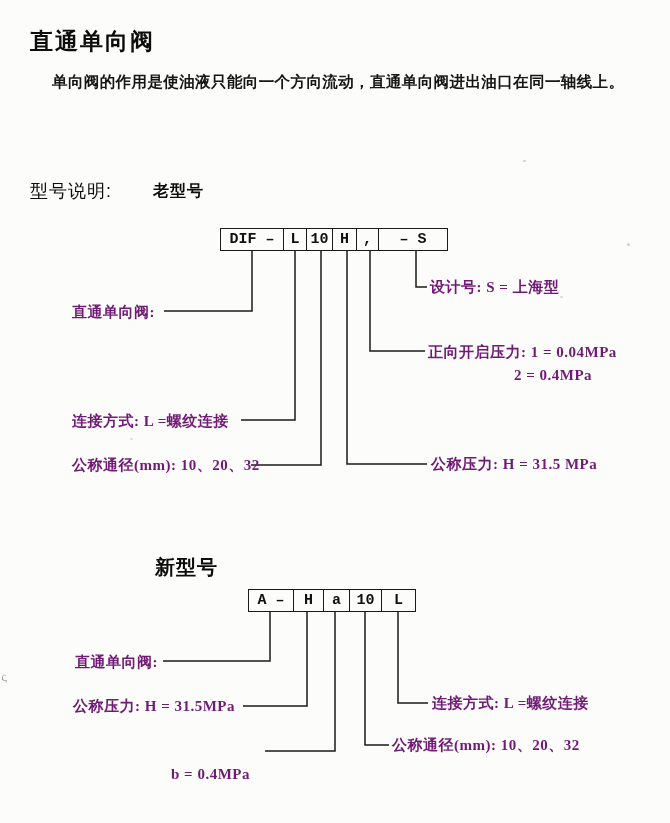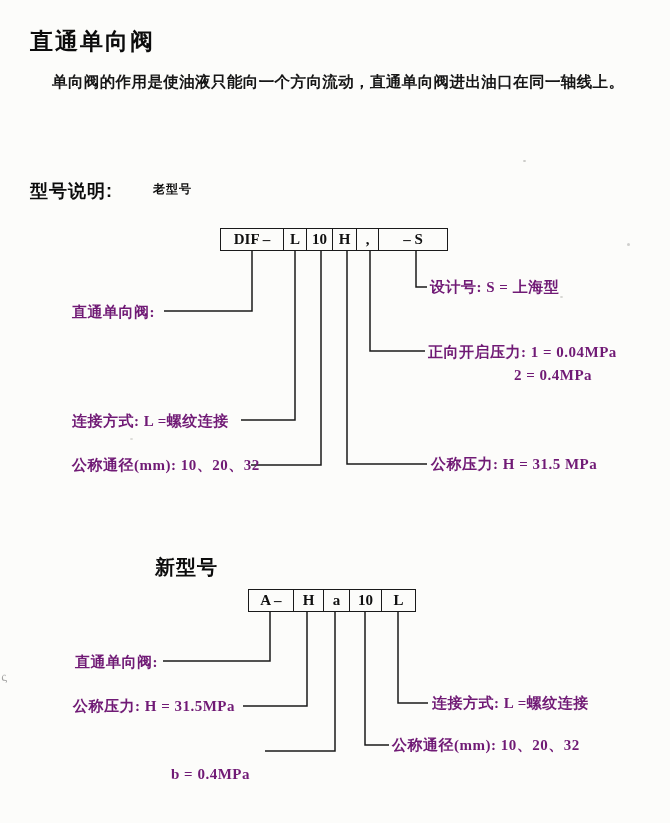--- a/index.html
+++ b/index.html
@@ -22,40 +22,40 @@
     font-weight:bold;font-size:23px;letter-spacing:2px;color:#0c0c0c;
   }
   .intro{
     left:52px;top:72px;width:600px;
     font-size:15.5px;font-weight:bold;letter-spacing:0.4px;color:#161616;
     white-space:normal;
   }
   .sec-heading{
     left:30px;top:179px;
     font-family:"Liberation Sans","DejaVu Sans",sans-serif;
-    font-weight:bold;font-size:18px;letter-spacing:1px;color:#0c0c0c;
+    font-weight:normal;font-size:18px;letter-spacing:1px;color:#0c0c0c;
   }
   .old-tag{
     left:153px;top:181px;
     font-family:"Liberation Sans","DejaVu Sans",sans-serif;
-    font-weight:bold;font-size:12px;letter-spacing:1px;color:#0c0c0c;
+    font-weight:bold;font-size:16px;letter-spacing:1px;color:#0c0c0c;
   }
   .new-tag{
     left:155px;top:554px;
     font-family:"Liberation Sans","DejaVu Sans",sans-serif;
     font-weight:bold;font-size:20px;letter-spacing:1px;color:#0c0c0c;
   }
   .codebox{
     position:absolute;display:flex;
     border:1.6px solid #1a1a1a;background:#fcfcfa;
     box-sizing:border-box;
   }
   .codebox .cell{
     display:flex;align-items:center;justify-content:center;
-    font-family:Liberation Serif, serif;
+    font-family:Liberation Mono, monospace;
     font-weight:bold;font-size:15px;color:#101010;
     box-sizing:border-box;
   }
   .codebox .cell + .cell{border-left:1.6px solid #1a1a1a;}
   #old-box{left:220px;top:228px;height:23px;}
   #new-box{left:248px;top:589px;height:23px;}
   .callout{
     font-size:15px;font-weight:bold;letter-spacing:0.5px;color:#701a75;
   }
   svg.lines{position:absolute;left:0;top:0;pointer-events:none;}

